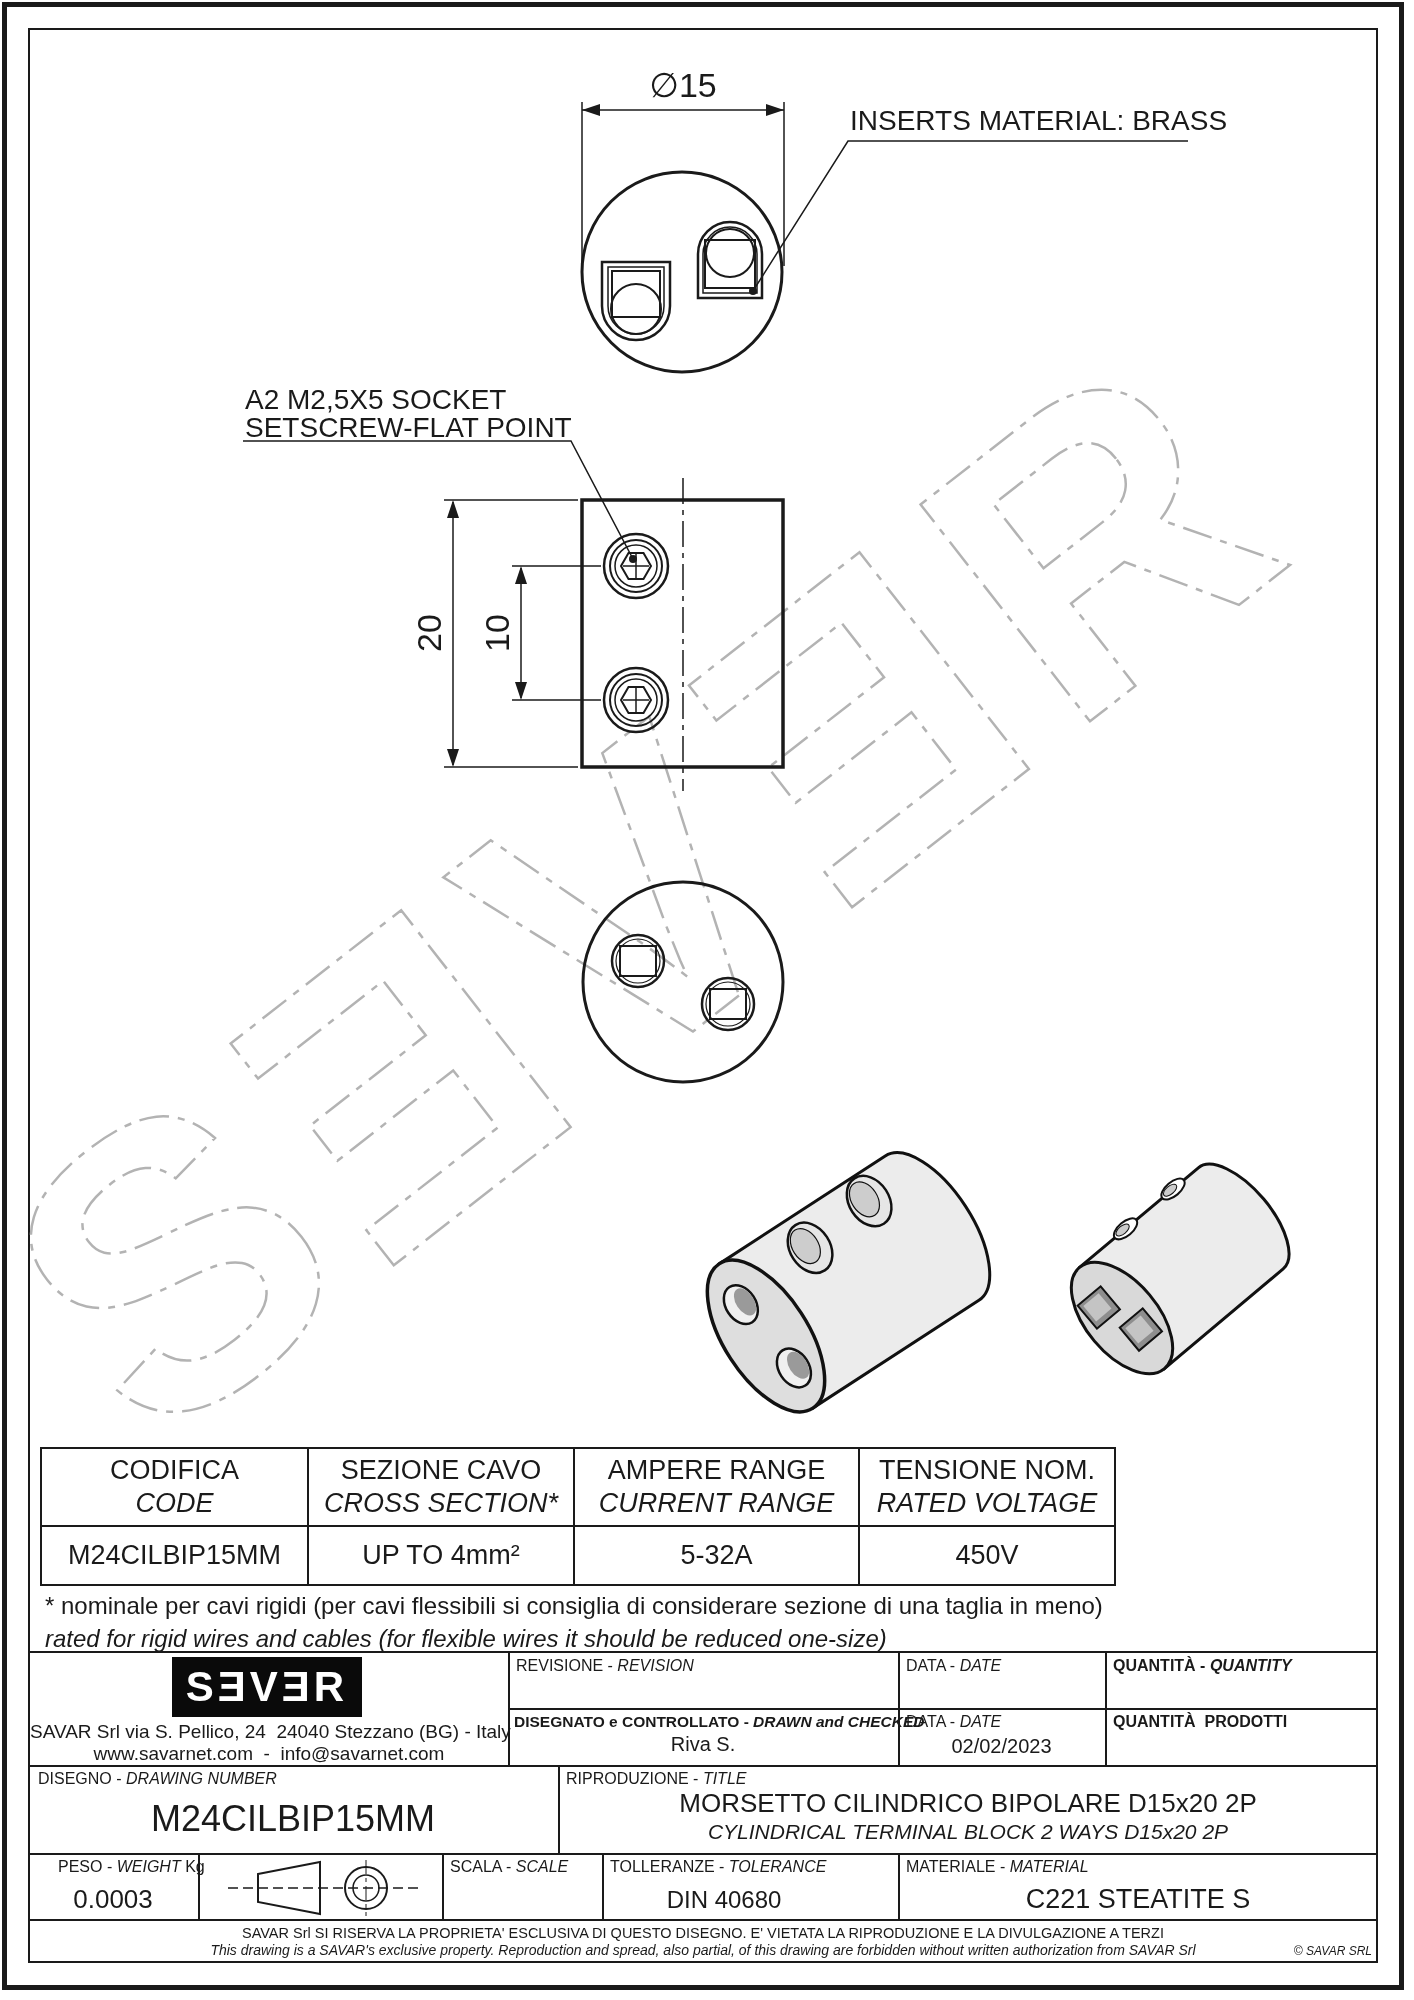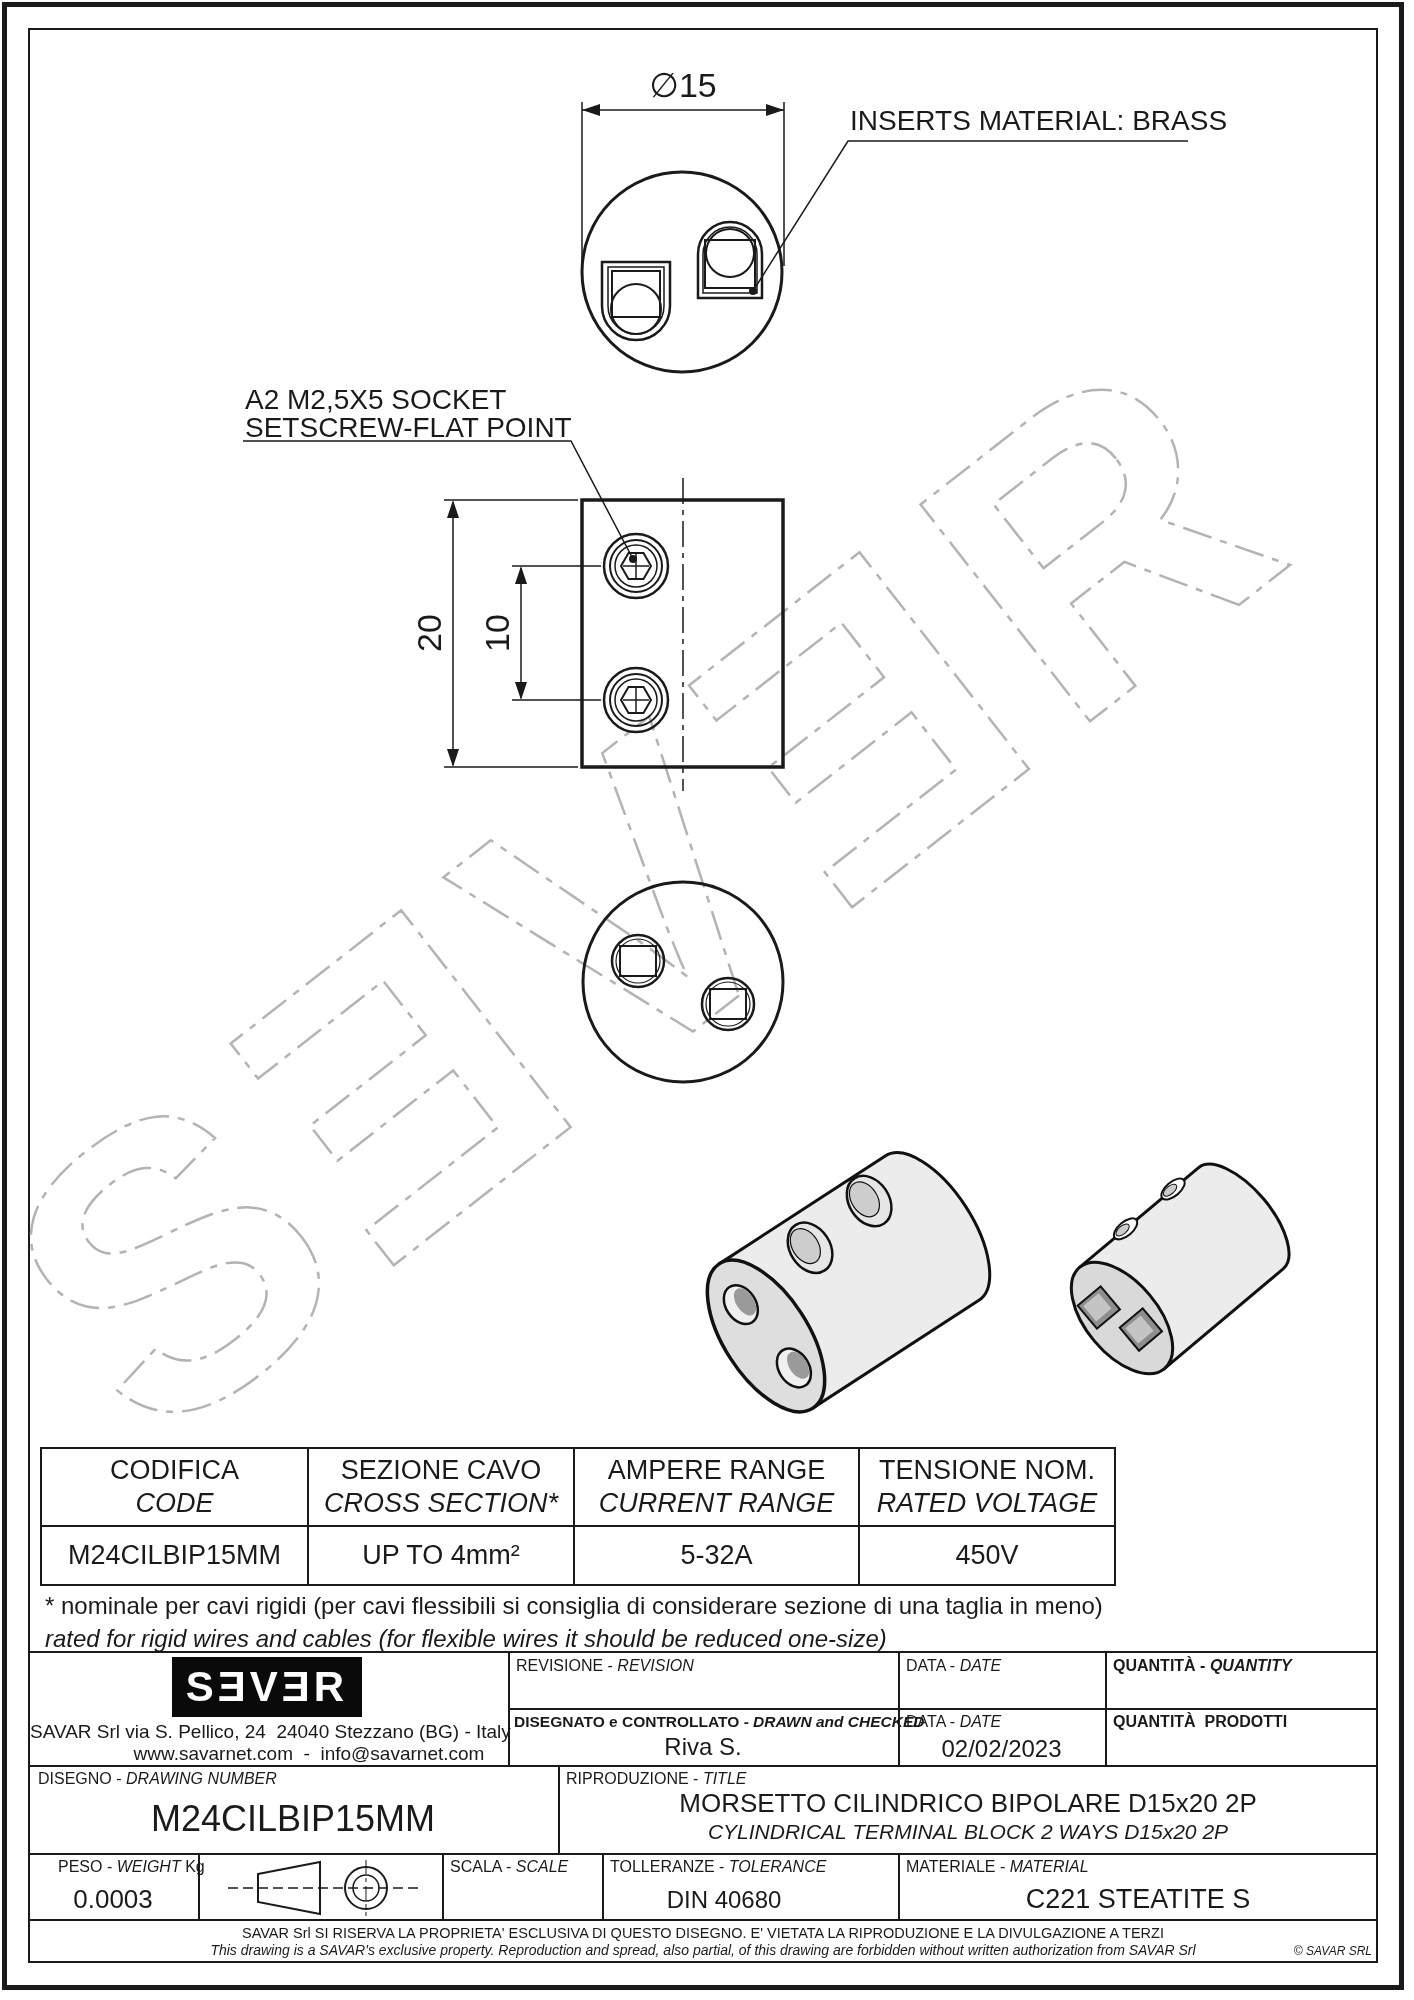--- a/index.html
+++ b/index.html
@@ -8,21 +8,21 @@
   .outer-border{left:2px;top:2px;width:1402px;height:1988px;border:5px solid #1a1a1a;box-sizing:border-box;}
   .inner-frame{left:28px;top:28px;width:1350px;height:1935px;border:2px solid #1a1a1a;box-sizing:border-box;}
   svg{position:absolute;left:0;top:0;}
   .hline,.vline{position:absolute;background:#1a1a1a;}
   .hline{height:2px;}
   .vline{width:2px;}
   .it{font-style:italic;}
   .bold{font-weight:bold;}
   .ctr{text-align:center;}
   .lbl{font-size:16px;white-space:pre;}
-  .val-lg{font-size:24px;}
+  .val-lg{font-size:20px;}
   
   table.spec{position:absolute;left:40px;top:1447px;border-collapse:collapse;table-layout:fixed;}
   table.spec td{border:2px solid #1a1a1a;text-align:center;vertical-align:middle;padding:0;}
   table.spec .hrow td{height:76px;font-size:27px;line-height:33px;margin-left:44px;}
   table.spec .drow td{height:57px;font-size:27px;}
   
   .addr{font-size:19px;text-align:center;white-space:pre;}
   .logo-box{left:172px;top:1657px;width:190px;height:60px;background:#0a0a0a;color:#fff;
             display:flex;align-items:center;justify-content:center;font-size:42px;font-weight:bold;letter-spacing:4px;}
   .footer{font-size:14.5px;text-align:center;left:28px;width:1350px;}
@@ -233,21 +233,21 @@
 <div class="vline" style="left:558px;top:1765px;height:88px;"></div>
 <div class="vline" style="left:198px;top:1853px;height:66px;"></div>
 <div class="vline" style="left:442px;top:1853px;height:66px;"></div>
 <div class="vline" style="left:602px;top:1853px;height:66px;"></div>
 <div class="vline" style="left:898px;top:1853px;height:66px;"></div>
 
 <div class="abs logo-box">
   <span>SƎVƎR</span>
 </div>
 <div class="abs addr" style="left:30px;top:1721px;width:478px;">SAVAR Srl via S. Pellico, 24  24040 Stezzano (BG) - Italy</div>
-<div class="abs addr" style="left:30px;top:1743px;width:478px;padding-left:40px;">www.savarnet.com  -  info@savarnet.com</div>
+<div class="abs addr" style="left:30px;top:1743px;width:478px;">www.savarnet.com  -  info@savarnet.com</div>
 
 <div class="abs lbl" style="left:516px;top:1657px;"><span>REVISIONE - </span><span class="it">REVISION</span></div>
 <div class="abs lbl" style="left:906px;top:1657px;"><span>DATA - </span><span class="it">DATE</span></div>
 <div class="abs lbl bold" style="left:1113px;top:1657px;"><span>QUANTITÀ - </span><span class="it">QUANTITY</span></div>
 
 <div class="abs lbl" style="left:514px;top:1713px;font-size:15.5px;font-weight:bold;"><span>DISEGNATO e CONTROLLATO - </span><span class="it">DRAWN and CHECKED</span></div>
 <div class="abs val-lg ctr" style="left:508px;top:1733px;width:390px;">Riva S.</div>
 <div class="abs lbl" style="left:906px;top:1713px;"><span>DATA - </span><span class="it">DATE</span></div>
 <div class="abs val-lg ctr" style="left:898px;top:1735px;width:207px;">02/02/2023</div>
 <div class="abs lbl bold" style="left:1113px;top:1713px;">QUANTITÀ  PRODOTTI</div>

